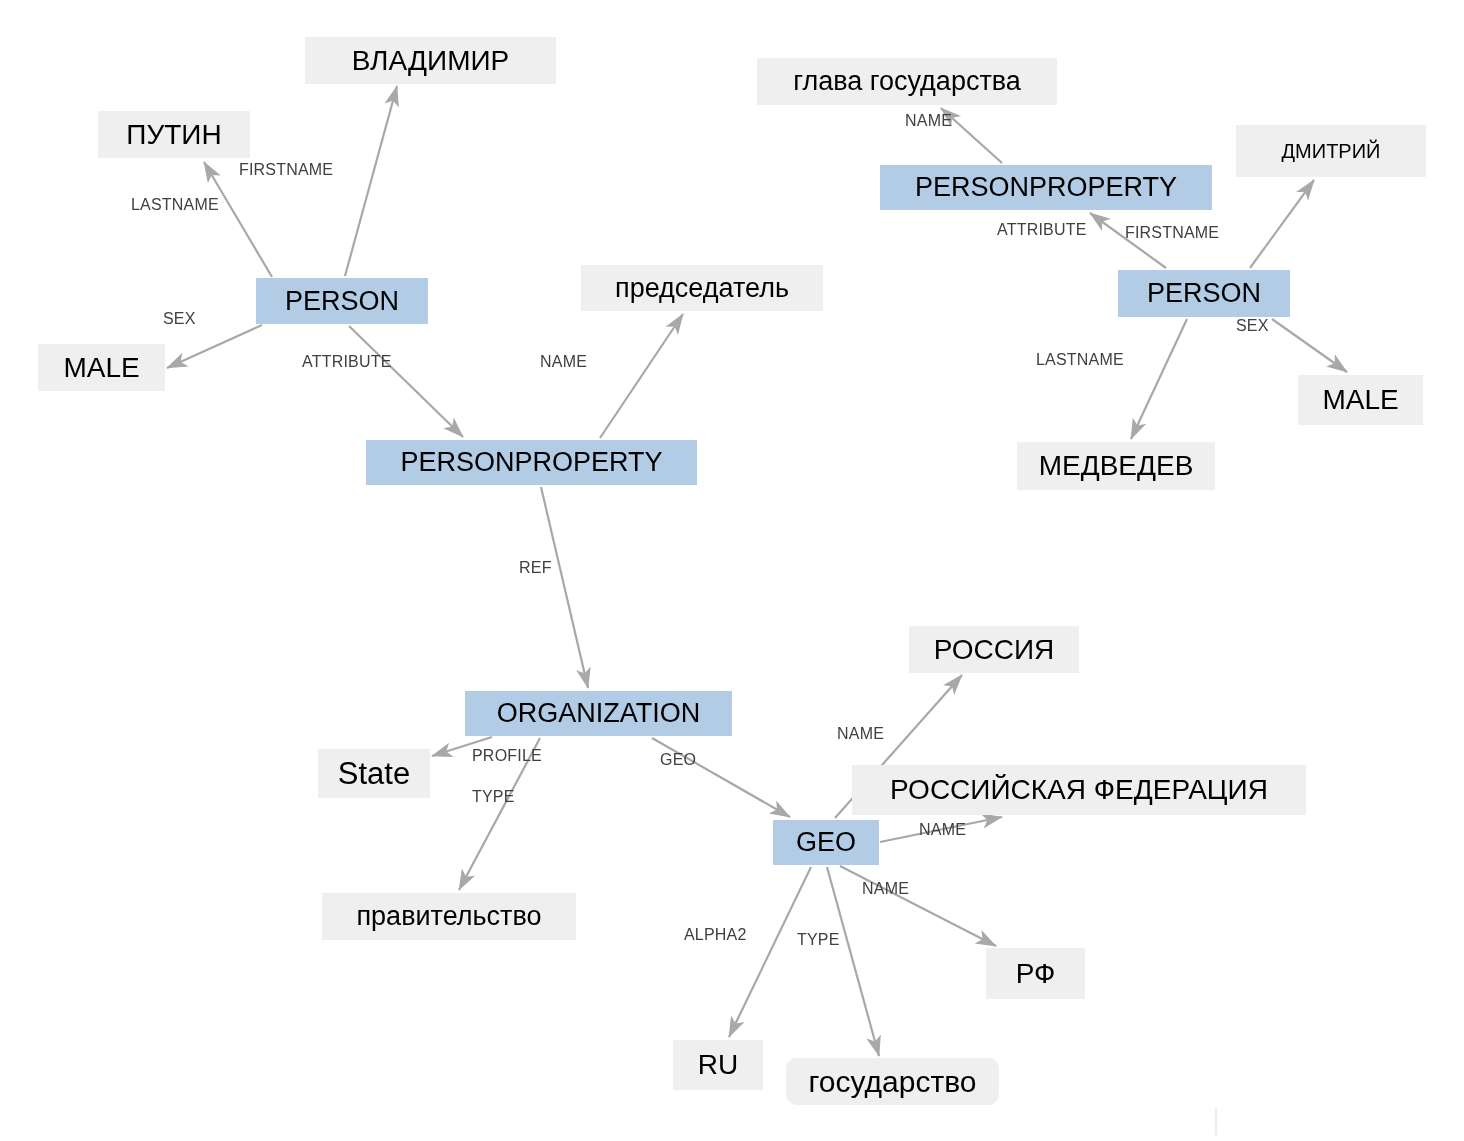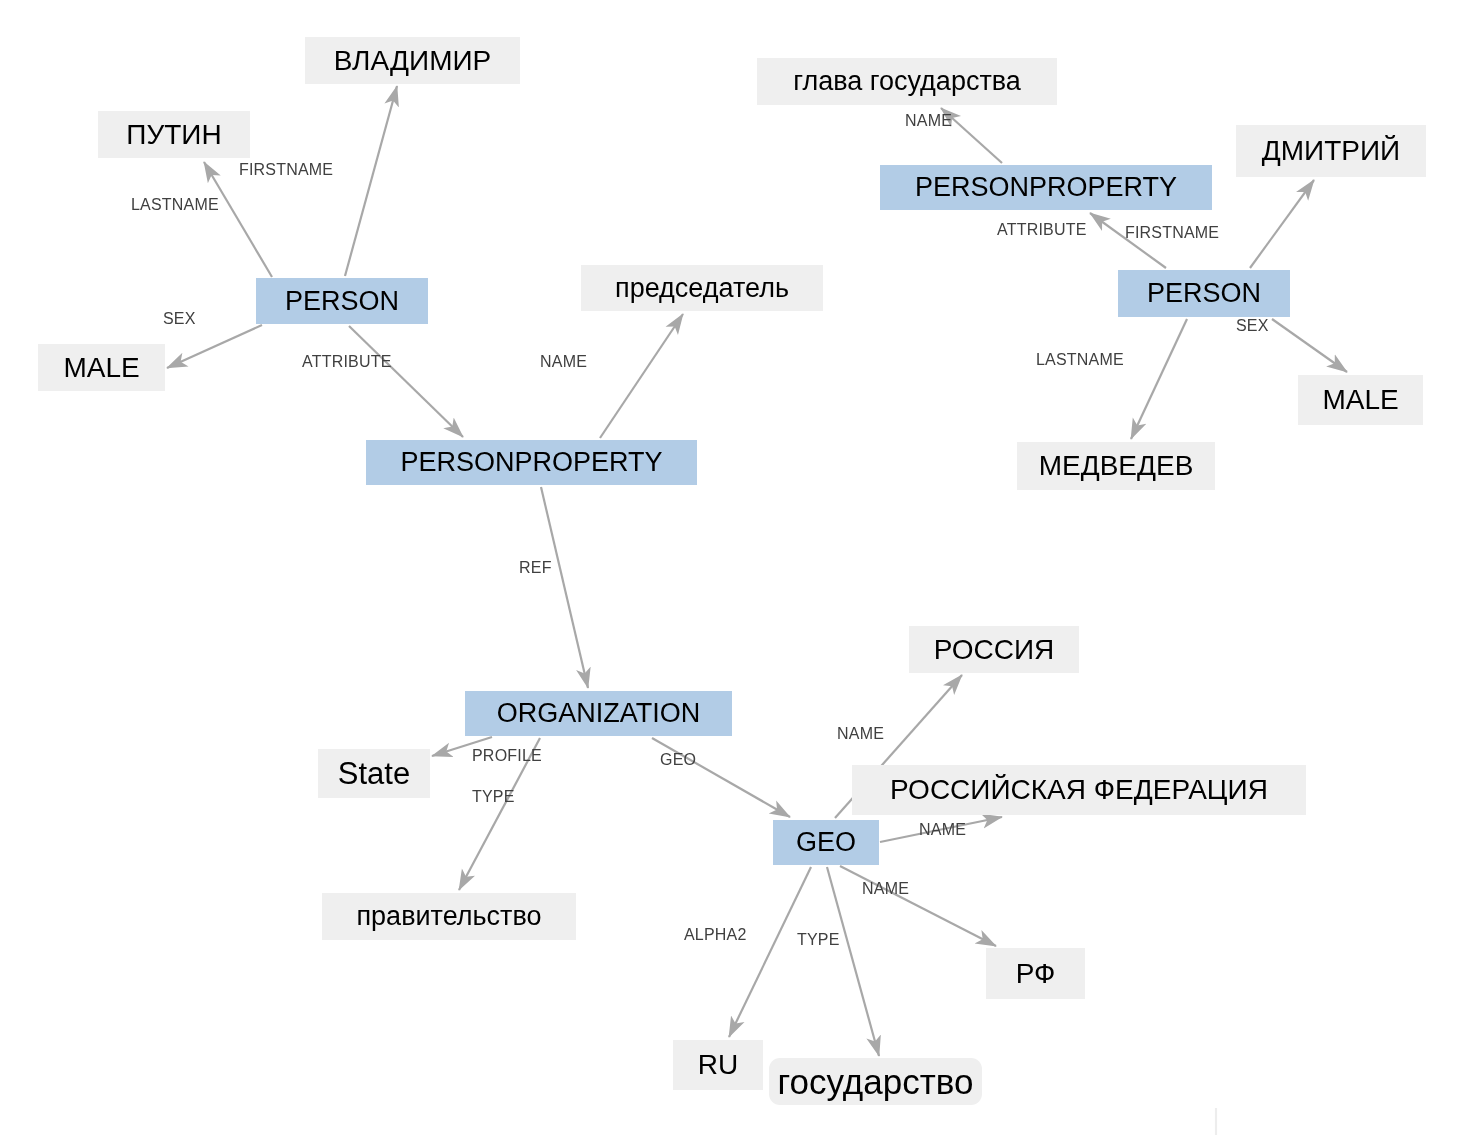--- a/index.html
+++ b/index.html
@@ -95,21 +95,21 @@
       </g>
     <g id="stub-group">
         <line class="edge-stub" x1="1216" y1="1108" x2="1216" y2="1135"></line>
       </g>
   </svg>
 
   <div id="nodes-group">
       <div class="node-box node-entity" style="left: 256px; top: 278px; width: 172px; height: 46px; font-size: 27px;">
         <span>PERSON</span>
       </div>
-      <div class="node-box node-value" style="left: 305px; top: 37px; width: 215px; height: 47px; font-size: 28px;">
+      <div class="node-box node-value" style="left: 305px; top: 37px; width: 251px; height: 47px; font-size: 28px;">
         <span>ВЛАДИМИР</span>
       </div>
       <div class="node-box node-value" style="left: 98px; top: 111px; width: 152px; height: 47px; font-size: 28px;">
         <span>ПУТИН</span>
       </div>
       <div class="node-box node-value" style="left: 38px; top: 344px; width: 127px; height: 47px; font-size: 28px;">
         <span>MALE</span>
       </div>
       <div class="node-box node-entity" style="left: 366px; top: 440px; width: 331px; height: 45px; font-size: 27px;">
         <span>PERSONPROPERTY</span>
@@ -119,21 +119,21 @@
       </div>
       <div class="node-box node-entity" style="left: 880px; top: 165px; width: 332px; height: 45px; font-size: 27px;">
         <span>PERSONPROPERTY</span>
       </div>
       <div class="node-box node-value" style="left: 757px; top: 58px; width: 300px; height: 47px; font-size: 27px;">
         <span>глава государства</span>
       </div>
       <div class="node-box node-entity" style="left: 1118px; top: 270px; width: 172px; height: 47px; font-size: 27px;">
         <span>PERSON</span>
       </div>
-      <div class="node-box node-value" style="left: 1236px; top: 125px; width: 190px; height: 52px; font-size: 28px;">
+      <div class="node-box node-value" style="left: 1236px; top: 125px; width: 190px; height: 52px; font-size: 20px;">
         <span>ДМИТРИЙ</span>
       </div>
       <div class="node-box node-value" style="left: 1298px; top: 375px; width: 125px; height: 50px; font-size: 28px;">
         <span>MALE</span>
       </div>
       <div class="node-box node-value" style="left: 1017px; top: 442px; width: 198px; height: 48px; font-size: 28px;">
         <span>МЕДВЕДЕВ</span>
       </div>
       <div class="node-box node-entity" style="left: 465px; top: 691px; width: 267px; height: 45px; font-size: 27px;">
         <span>ORGANIZATION</span>
@@ -152,21 +152,21 @@
       </div>
       <div class="node-box node-value" style="left: 852px; top: 765px; width: 454px; height: 50px; font-size: 28px;">
         <span>РОССИЙСКАЯ ФЕДЕРАЦИЯ</span>
       </div>
       <div class="node-box node-value" style="left: 986px; top: 948px; width: 99px; height: 51px; font-size: 28px;">
         <span>РФ</span>
       </div>
       <div class="node-box node-value" style="left: 673px; top: 1040px; width: 90px; height: 50px; font-size: 28px;">
         <span>RU</span>
       </div>
-      <div class="node-box node-value" style="left: 769px; top: 1058px; width: 213px; height: 47px; font-size: 35px; border-radius: 11px;">
+      <div class="node-box node-value" style="left: 786px; top: 1058px; width: 213px; height: 47px; font-size: 30px; border-radius: 11px;">
         <span>государство</span>
       </div>
     </div>
   <div id="edge-labels-group">
       <div class="edge-label" style="left: 239px; top: 162px;">FIRSTNAME</div>
       <div class="edge-label" style="left: 131px; top: 197px;">LASTNAME</div>
       <div class="edge-label" style="left: 163px; top: 311px;">SEX</div>
       <div class="edge-label" style="left: 302px; top: 354px;">ATTRIBUTE</div>
       <div class="edge-label" style="left: 540px; top: 354px;">NAME</div>
       <div class="edge-label" style="left: 519px; top: 560px;">REF</div>

